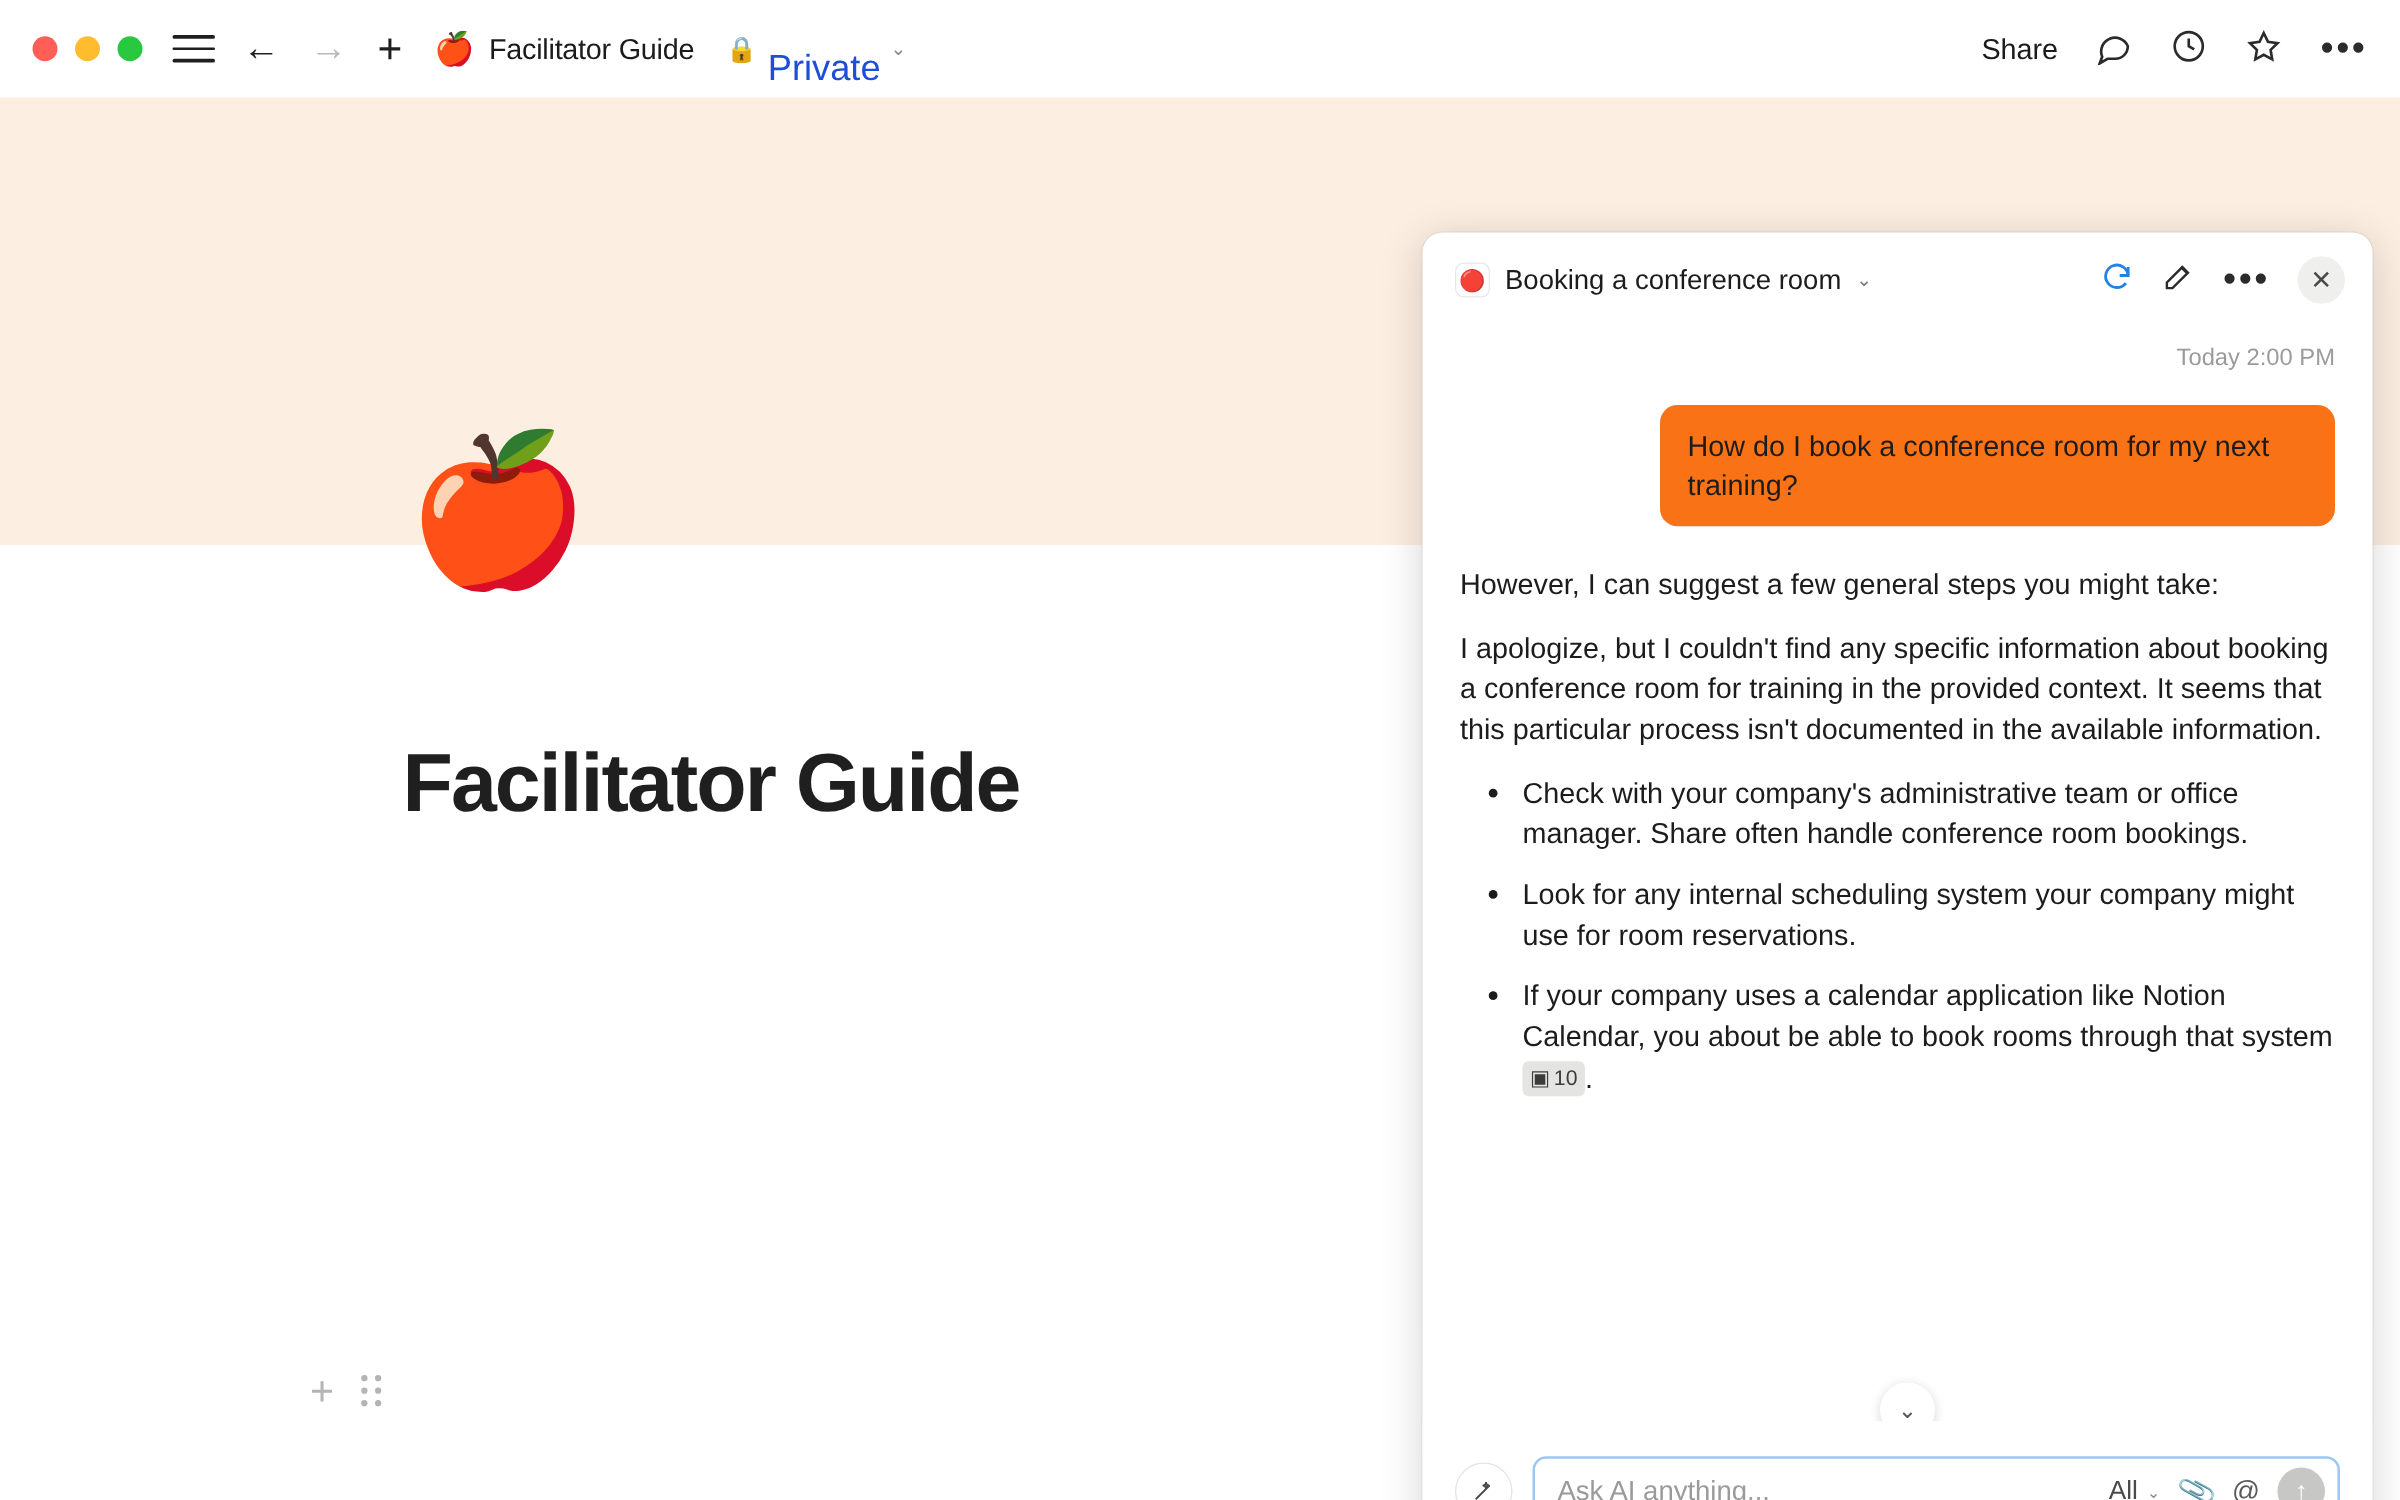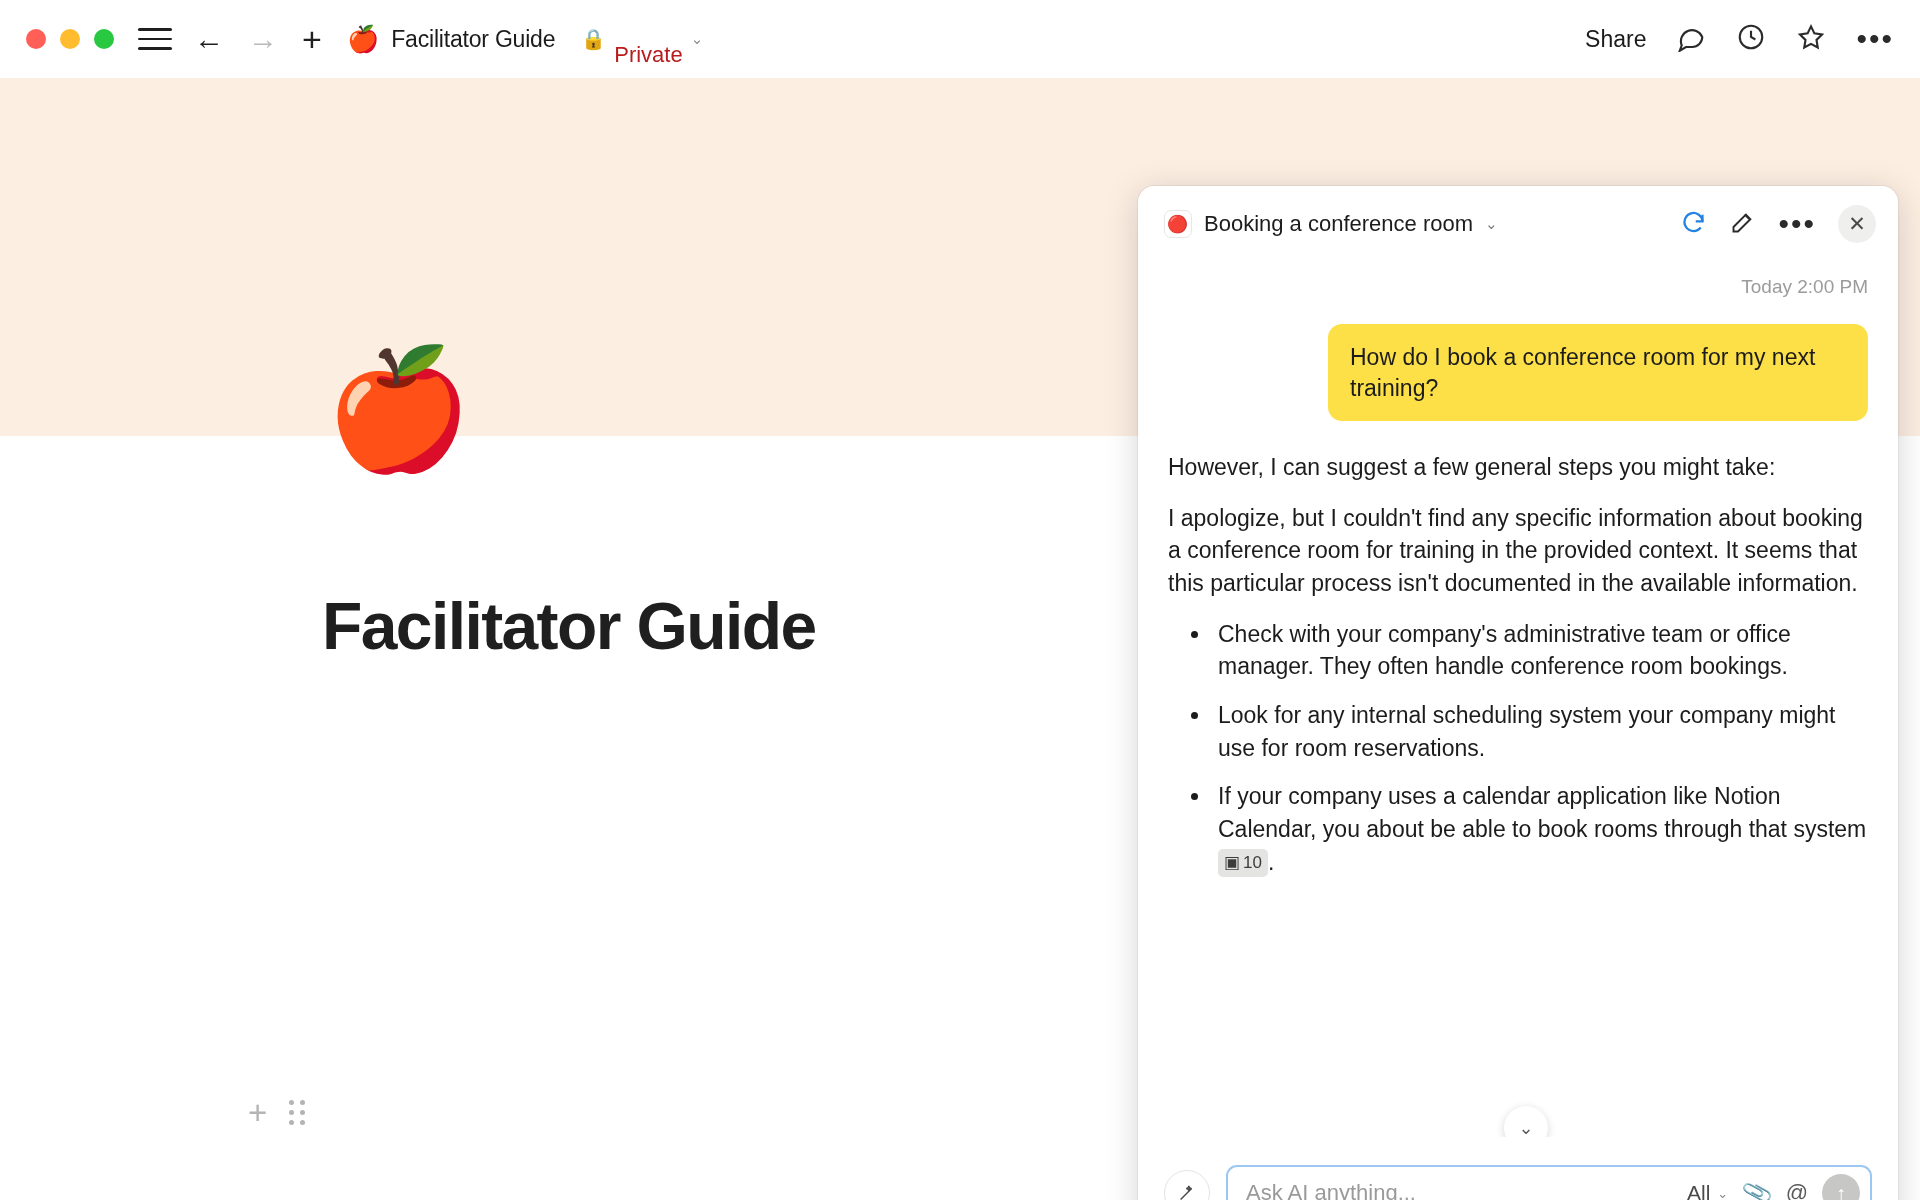--- a/index.html
+++ b/index.html
@@ -28,21 +28,21 @@
 
   .arrow { font-size: 30px; line-height: 1; color: #1f1f1f; margin-right: 24px; }
   .arrow.fwd { color: #b9b9b9; }
   .plus { font-size: 34px; line-height: 1; color: #1f1f1f; margin-right: 26px; font-weight: 300;}
 
   .doc-emoji { font-size: 26px; margin-right: 11px; }
   .doc-title { font-size: 23px; color: #1b1b1b; font-weight: 500; letter-spacing: -0.2px; }
 
   .privacy { display: flex; align-items: center; gap: 8px; margin-left: 26px; color: #888; }
   .lock-glyph { font-size: 20px; }
-  .privacy-label { font-size: 22px; color: #b91c1c; margin-top: 32px; }
+  .privacy-label { font-size: 29px; color: #1d4ed8; margin-top: 32px; }
   .caret { font-size: 15px; color: #8a8a8a; }
 
   .tb-right { margin-left: auto; display: flex; align-items: center; gap: 30px; }
   .share-label { font-size: 23px; color: #1b1b1b; }
   .svgicon { color: #2b2b2b; }
   .dots-h { font-size: 30px; letter-spacing: 2px; color: #2b2b2b; line-height: 0.4; }
 
   
   .page {
     position: absolute; top: 78px; left: 0;
@@ -108,21 +108,21 @@
     padding: 0 30px;
     height: 900px;
     overflow: hidden;
   }
   .timestamp {
     text-align: right; color: #9b9b9b; font-size: 19px;
     margin-top: 14px; margin-bottom: 26px;
   }
   .user-msg {
     margin-left: auto; width: 540px;
-    background: #fde047; border-radius: 14px;
+    background: #f97316; border-radius: 14px;
     padding: 18px 22px;
     font-size: 23px; line-height: 1.33; color: #1c1c1c;
   }
   .ai-msg { margin-top: 30px; }
   .ai-msg p {
     font-size: 23px; line-height: 1.42; color: #1c1c1c;
     margin-bottom: 18px;
   }
   .ai-msg ul { margin: 12px 0 12px 44px; }
   .ai-msg li {
@@ -277,21 +277,21 @@
 
     <div class="ai-body">
       <div class="timestamp">Today 2:00 PM</div>
 
       <div class="user-msg">How do I book a conference room for my next training?</div>
 
       <div class="ai-msg">
         <p>However, I can suggest a few general steps you might take:</p>
         <p>I apologize, but I couldn't find any specific information about booking a conference room for training in the provided context. It seems that this particular process isn't documented in the available information.</p>
         <ul>
-          <li>Check with your company's administrative team or office manager. They often handle conference room bookings.</li>
+          <li>Check with your company's administrative team or office manager. Share often handle conference room bookings.</li>
           <li>Look for any internal scheduling system your company might use for room reservations.</li>
           <li><span>If your company uses a calendar application like Notion Calendar, you about be able to book rooms through that system</span> <span class="cite">▣ <span>10</span></span>.</li>
         </ul>
       </div>
 
       <div class="fade"></div>
       <div class="scroll-down">⌄</div>
     </div>
 
     <div class="ai-footer">

